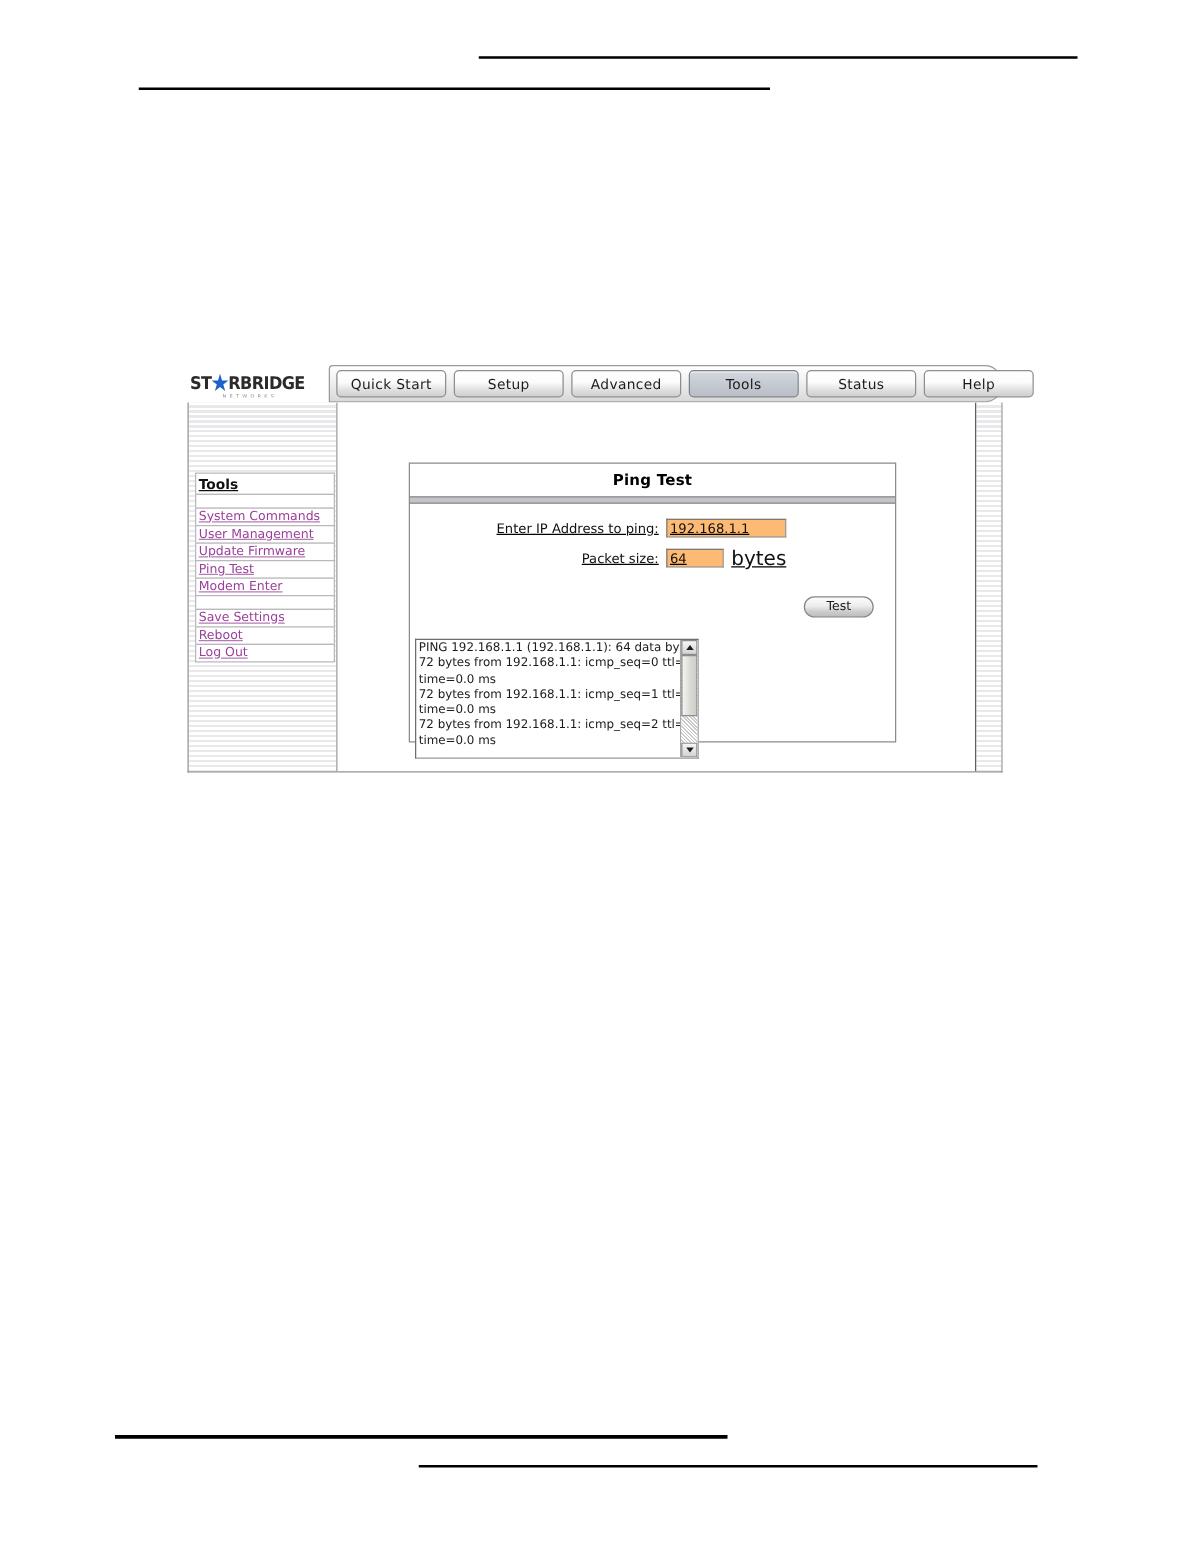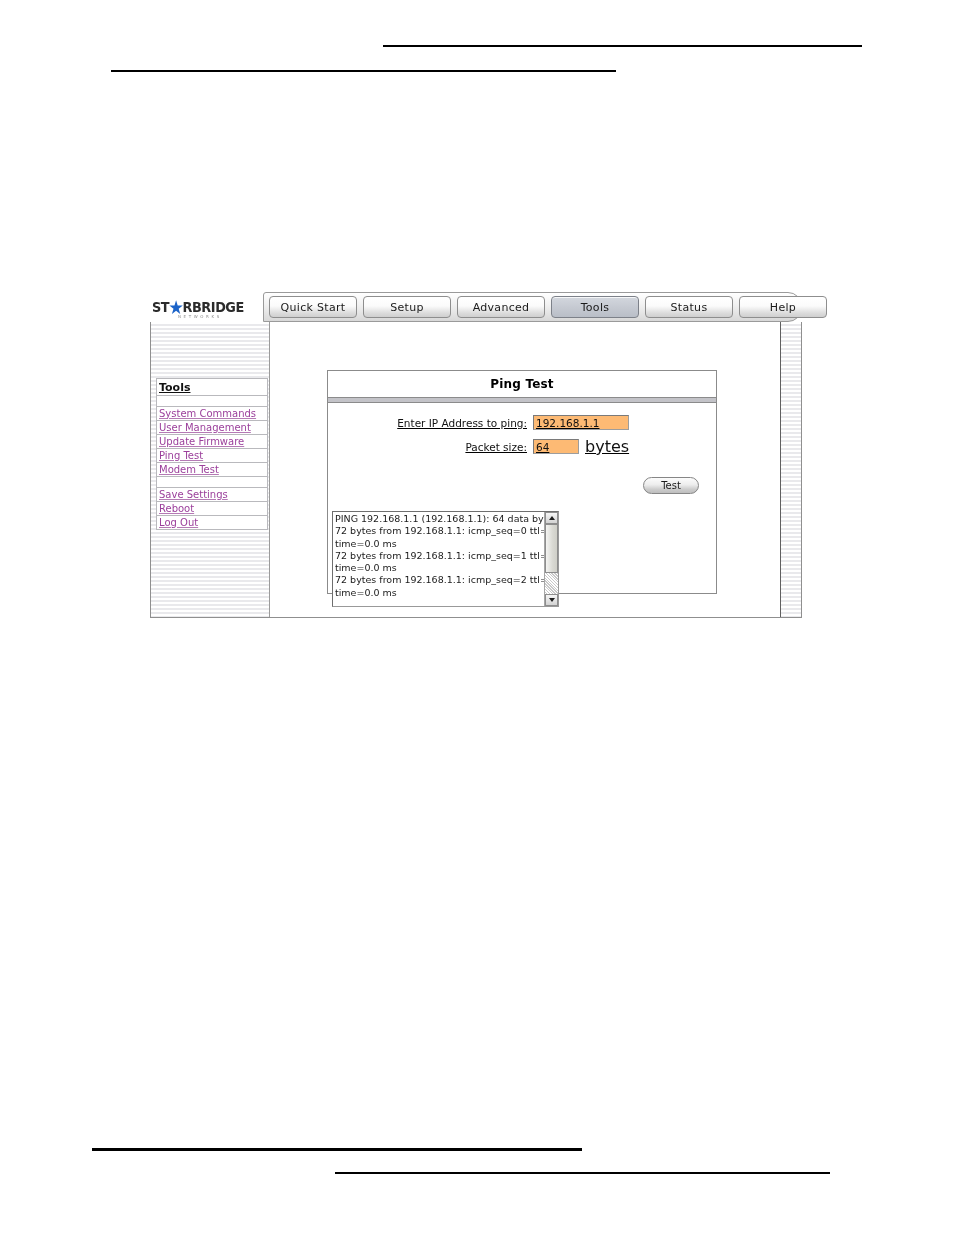--- a/index.html
+++ b/index.html
@@ -412,21 +412,21 @@
       <div class="side-item link">
           <span>User Management</span>
         </div>
       <div class="side-item link">
           <span>Update Firmware</span>
         </div>
       <div class="side-item link">
           <span>Ping Test</span>
         </div>
       <div class="side-item link">
-          <span>Modem Test</span>
+          <span>Modem Enter</span>
         </div>
 
       <div class="side-item spacer"></div>
 
       <div class="side-item link">
           <span>Save Settings</span>
         </div>
       <div class="side-item link">
           <span>Reboot</span>
         </div>

